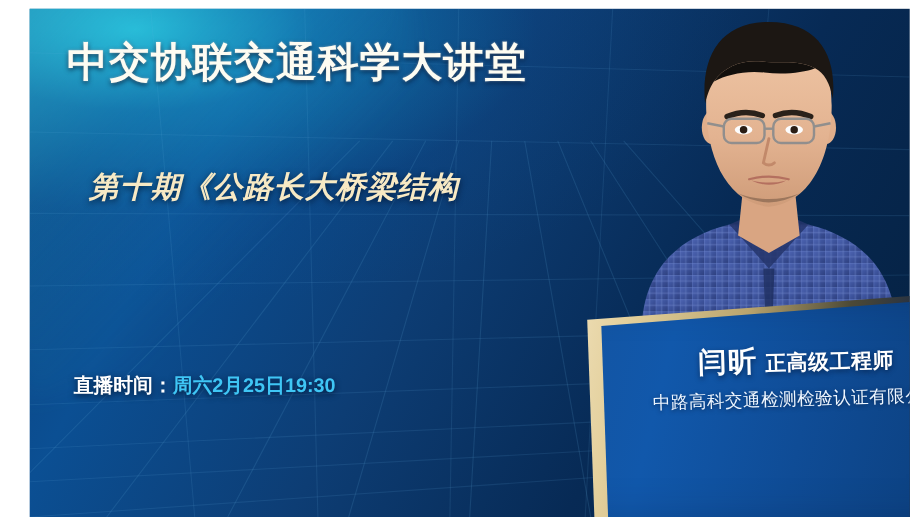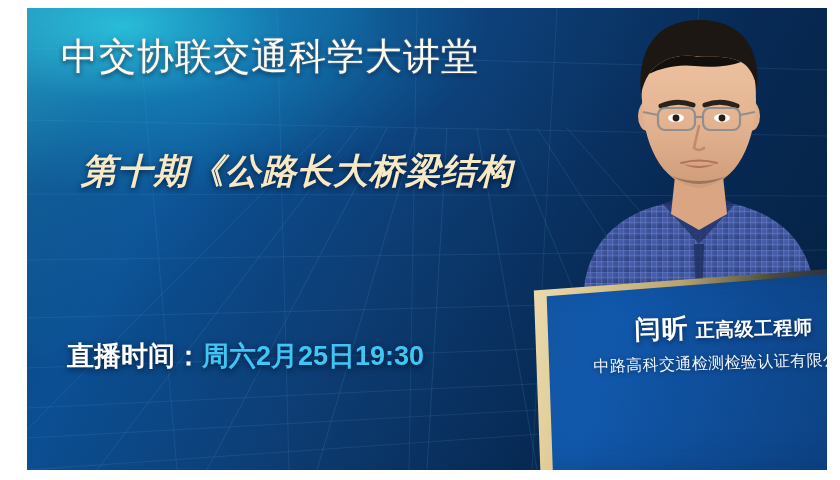--- a/index.html
+++ b/index.html
@@ -36,40 +36,40 @@
   }
   .dark-corner{
     position:absolute;right:-10px;bottom:-10px;width:430px;height:300px;
     background:radial-gradient(70% 70% at 80% 90%, rgba(2,18,40,.55) 0%, rgba(0,0,0,0) 70%);
     pointer-events:none;
   }
 
   
   .headline{
     position:absolute;left:34px;top:24px;
-    font-size:37px;font-weight:400;letter-spacing:1px;color:#fdfcf2;
+    font-size:37px;font-weight:700;letter-spacing:1px;color:#fdfcf2;
     text-shadow:0 2px 5px rgba(0,18,45,.75), 0 0 2px rgba(255,255,255,.6);
     white-space:nowrap;
     text-align:center;
   }
 
   
   .subtitle{
     position:absolute;left:38px;top:138px;width:520px;
-    font-size:35px;line-height:49px;font-weight:600;font-style:italic;
+    font-size:27px;line-height:49px;font-weight:600;font-style:italic;
     color:#f7e9c4;letter-spacing:1px;
     text-shadow:0 2px 6px rgba(0,15,40,.8);
   }
   .subtitle .ln{display:block;white-space:nowrap;}
   .subtitle .ln.l1{padding-left:16px;}
 
   
   .time-row{
     position:absolute;left:40px;top:330px;
-    font-size:27px;font-weight:700;white-space:nowrap;
+    font-size:18px;font-weight:700;white-space:nowrap;
     text-shadow:0 2px 6px rgba(0,14,36,.8);
   }
   .time-row .label{color:#ffffff;}
   .time-row .value{color:#3fc6f5;}
 
   
   .portrait{
     position:absolute;left:536px;top:0;width:272px;height:292px;
     overflow:hidden;pointer-events:none;
   }

